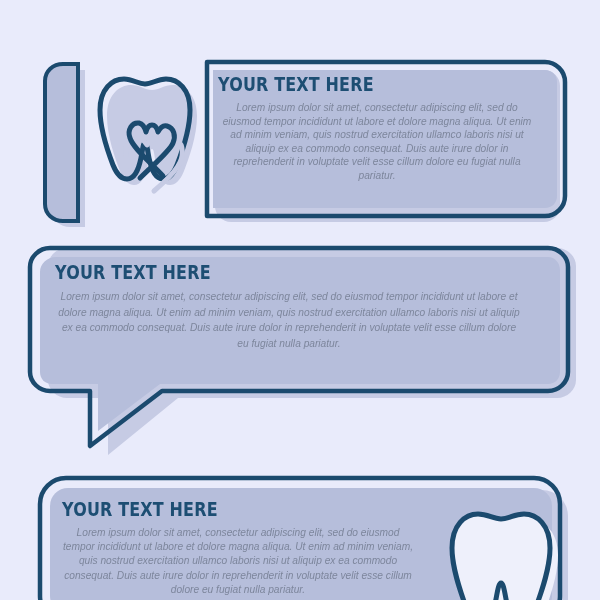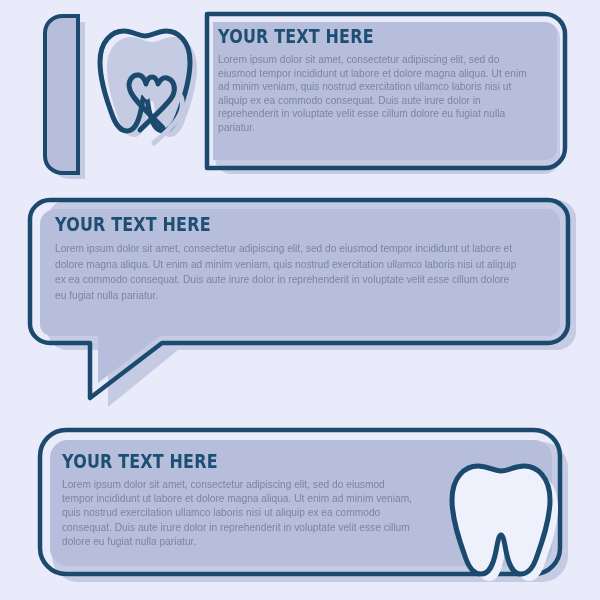--- a/index.html
+++ b/index.html
@@ -11,20 +11,21 @@
     height: 600px;
     background: #e9ebfb;
     font-family: "Liberation Sans", sans-serif;
     overflow: hidden;
     position: relative;
   }
   #stage {
     position: relative;
     width: 600px;
     height: 460px;
+    margin-top: 48px;
   }
   .svg-layer {
     position: absolute;
     inset: 0;
     width: 600px;
     height: 600px;
   }
   .txt-layer {
     position: absolute;
     inset: 0;
@@ -44,21 +45,22 @@
     line-height: 1;
     margin: 0 0 7px 0;
     transform: scaleX(0.84);
     transform-origin: left top;
     white-space: nowrap;
   }
   .body-txt {
     font-family: "Liberation Sans", sans-serif;
     color: #7d869c;
     margin: 0;
-    text-align: left;
+    text-align: center;
+    font-style: italic;
   }
 
   
   #panel1-text { left: 218px; top: 27px; width: 320px; }
   #panel1-text .heading { font-size: 19px; }
   #panel1-text .body-txt { font-size: 10.2px; line-height: 13.6px; width: 318px; }
 
   
   #panel2-text { left: 55px; top: 215px; width: 470px; }
   #panel2-text .heading { font-size: 19px; }

